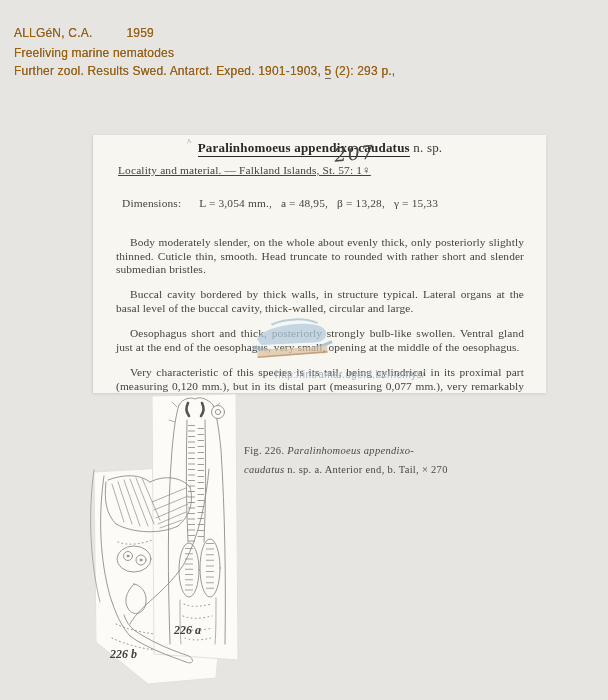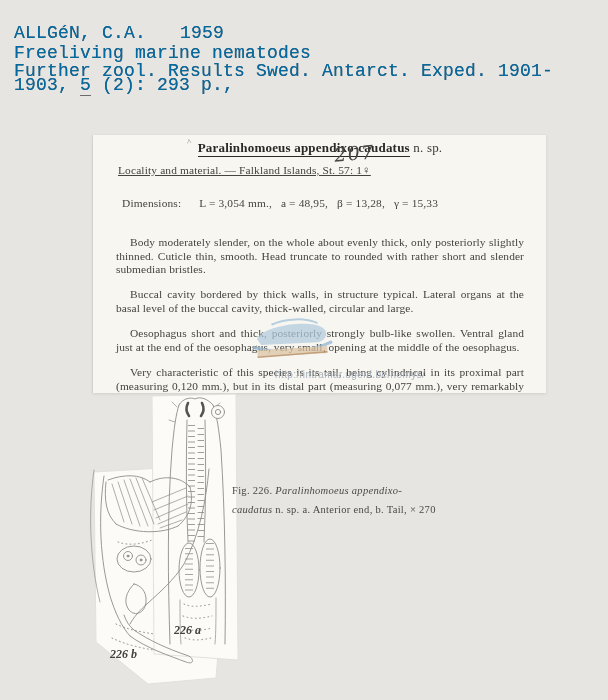--- a/index.html
+++ b/index.html
@@ -7,22 +7,22 @@
     position:relative;
     width:608px;height:700px;
     background:#e7e5e2;
     overflow:hidden;
     font-family:"Liberation Serif","DejaVu Serif",serif;
     color:#45433d;
   }
   
   .citation{
     position:absolute;left:14px;top:26px;width:580px;
-    font-family:Liberation Mono, monospace;
-    font-size:18px;line-height:14px;color:#0369a1;
+    font-family:Liberation Sans, sans-serif;
+    font-size:12px;line-height:14px;color:#a16207;
     text-shadow:0 0 .4px #6c6b69;
     letter-spacing:.2px;
   }
   .cite-line1{margin:0 0 6px 0;}
   .cite-year{margin-left:34px;}
   .cite-line2{margin:0 0 4px 0;}
   .cite-line3,.cite-line4{margin:0;}
   .cite-volume{border-bottom:1px solid #6c6b69;}
   
   .scan-page{
@@ -75,22 +75,22 @@
   .watermark-url{
     position:absolute;left:140px;top:234px;
     font-family:"Liberation Sans","DejaVu Sans",sans-serif;
     font-size:10px;font-weight:normal;letter-spacing:.4px;
     color:#a9b2bd;
     padding-left:42px;
   }
   
   .figure-svg{position:absolute;left:88px;top:392px;}
   .figure-caption{
-    position:absolute;left:232px;top:441px;width:250px;
-    font-size:10.5px;line-height:19px;color:#4b4943;letter-spacing:.3px;margin-top:40px;
+    position:absolute;left:244px;top:441px;width:250px;
+    font-size:10.5px;line-height:19px;color:#4b4943;letter-spacing:.3px;
   }
   .caption-line{white-space:nowrap;}
   .italic{font-style:italic;}
 </style>
 </head>
 <body>
 
 <div class="screen">
 
   <div class="citation">

